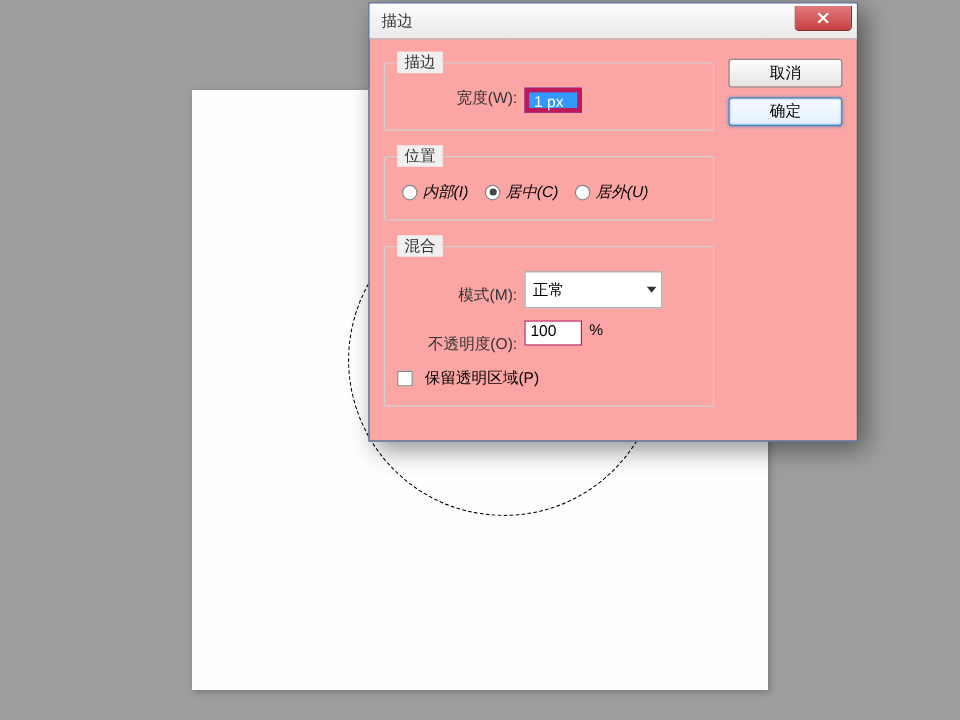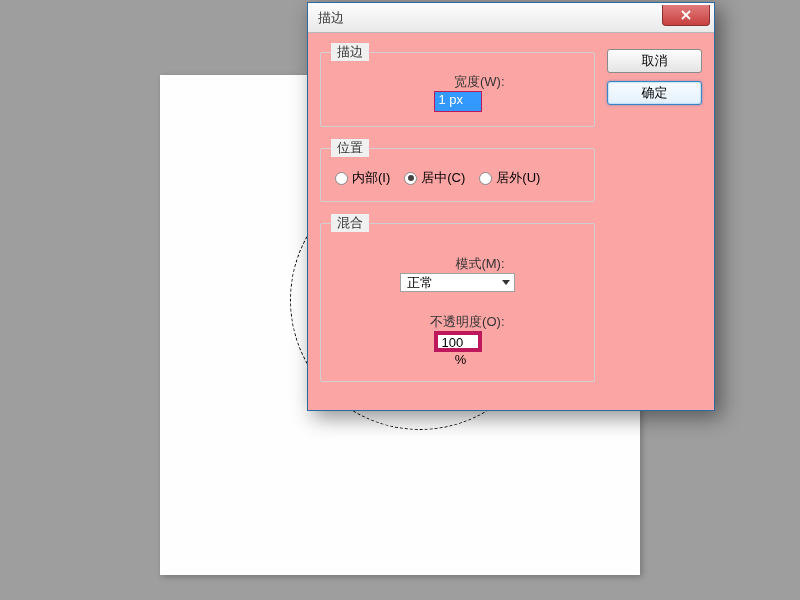--- a/index.html
+++ b/index.html
@@ -9,35 +9,35 @@
     .dialog { position: absolute; left: 307px; top: 2px; width: 408px; background: #fca5a5; border: 1px solid #2c6aa0; box-shadow: 6px 6px 20px rgba(0,0,0,0.45); }
     .titlebar { height: 30px; background: linear-gradient(#fdfdfd, #e9e9e9); border-bottom: 1px solid #b8b8b8; display: flex; align-items: center; justify-content: space-between; padding-left: 10px; }
     .titlebar span { color: #333; }
     .close-btn { width: 48px; height: 21px; margin-right: 4px; margin-top: -4px; background: linear-gradient(#e27b7b, #c84040); border: 1px solid #8b3030; border-top: none; border-radius: 0 0 4px 4px; display: flex; align-items: center; justify-content: center; }
     .close-btn svg { width: 12px; height: 12px; }
     .dialog-body { display: flex; padding: 10px 12px 16px 12px; gap: 12px; }
     .left-col { flex: 1; }
     .right-col { width: 95px; display: flex; flex-direction: column; gap: 8px; padding-top: 6px; }
     fieldset { border: 1px solid #d0d0d0; border-radius: 2px; padding: 12px 10px 14px 10px; margin-bottom: 12px; position: relative; }
     legend { padding: 0 6px; color: #333; background: #f0f0f0; }
-    .row { display: flex; align-items: center; margin-bottom: 10px; flex-direction: column; }
+    .row { display: flex; align-items: flex-start; margin-bottom: 10px; }
     .row:last-child { margin-bottom: 0; }
     .lbl { text-align: right; margin-right: 6px; color: #333; }
     .lbl.w1 { width: 100px; }
     .lbl.w2 { width: 100px; margin-top: 11px; }
     .text-input { width: 48px; height: 21px; border: 1px solid #a0a0a0; padding: 0 4px; background: #fff; }
-    .text-input.selected { background: #3399ff; color: #fff; border: 1px solid #be185d; }
+    .text-input.selected { background: #3399ff; color: #fff; border: 4px solid #be185d; }
     .color-swatch { width: 60px; height: 22px; background: #4a0ad0; border: 1px solid #666; display: inline-block; }
-    .radio-row { display: flex; gap: 14px; padding-left: 4px; }
+    .radio-row { display: flex; gap: 14px; padding-left: 4px; font-style: italic; }
     .radio-item { display: flex; align-items: center; gap: 4px; }
     .radio { width: 13px; height: 13px; border: 1px solid #888; border-radius: 50%; background: #fff; display: inline-flex; align-items: center; justify-content: center; }
     .radio.checked::after { content: ""; width: 6px; height: 6px; background: #444; border-radius: 50%; }
-    .select { width: 115px; height: 19px; border: 1px solid #a0a0a0; background: #fff; display: flex; align-items: center; justify-content: space-between; padding: 0 4px 0 6px; }
+    .select { width: 115px; height: 31px; border: 1px solid #a0a0a0; background: #fff; display: flex; align-items: center; justify-content: space-between; padding: 0 4px 0 6px; }
     .select .caret { width: 0; height: 0; border-left: 4px solid transparent; border-right: 4px solid transparent; border-top: 5px solid #333; }
-    .num-input { width: 48px; height: 21px; border: 4px solid #be185d; padding: 0 4px; background: #fff; }
+    .num-input { width: 48px; height: 21px; border: 1px solid #be185d; padding: 0 4px; background: #fff; }
     .checkbox { width: 13px; height: 13px; border: 1px solid #888; background: #fff; display: inline-block; margin-right: 6px; }
     .btn { height: 24px; border: 1px solid #8a8a8a; border-radius: 3px; background: linear-gradient(#fdfdfd, #e4e4e4); display: flex; align-items: center; justify-content: center; cursor: default; }
     .btn.primary { border: 1px solid #3a84c4; box-shadow: 0 0 2px #6ab0e8 inset, 0 0 3px rgba(58,132,196,0.6); background: linear-gradient(#f7fbff, #e4f1fb); }
     .pct { margin-left: 6px; }
   </style>
 </head>
 <body>
 
 <div class="canvas-area"></div>
 <div class="marquee-circle"></div>
@@ -87,20 +87,26 @@
           <div class="select">
             <span>正常</span>
             <span class="caret"></span>
           </div>
         </div>
         <div class="row">
           <span class="lbl w2">不透明度(O):</span>
           <span class="num-input">100</span>
           <span class="pct">%</span>
         </div>
+        <div class="row">
+          <label class="radio-item">
+            <span class="checkbox"></span>
+            <span>保留透明区域(P)</span>
+          </label>
+        </div>
       </fieldset>
 
     </div>
     <div class="right-col">
       <div class="btn">
         <span>取消</span>
       </div>
       <div class="btn primary">
         <span>确定</span>
       </div>

